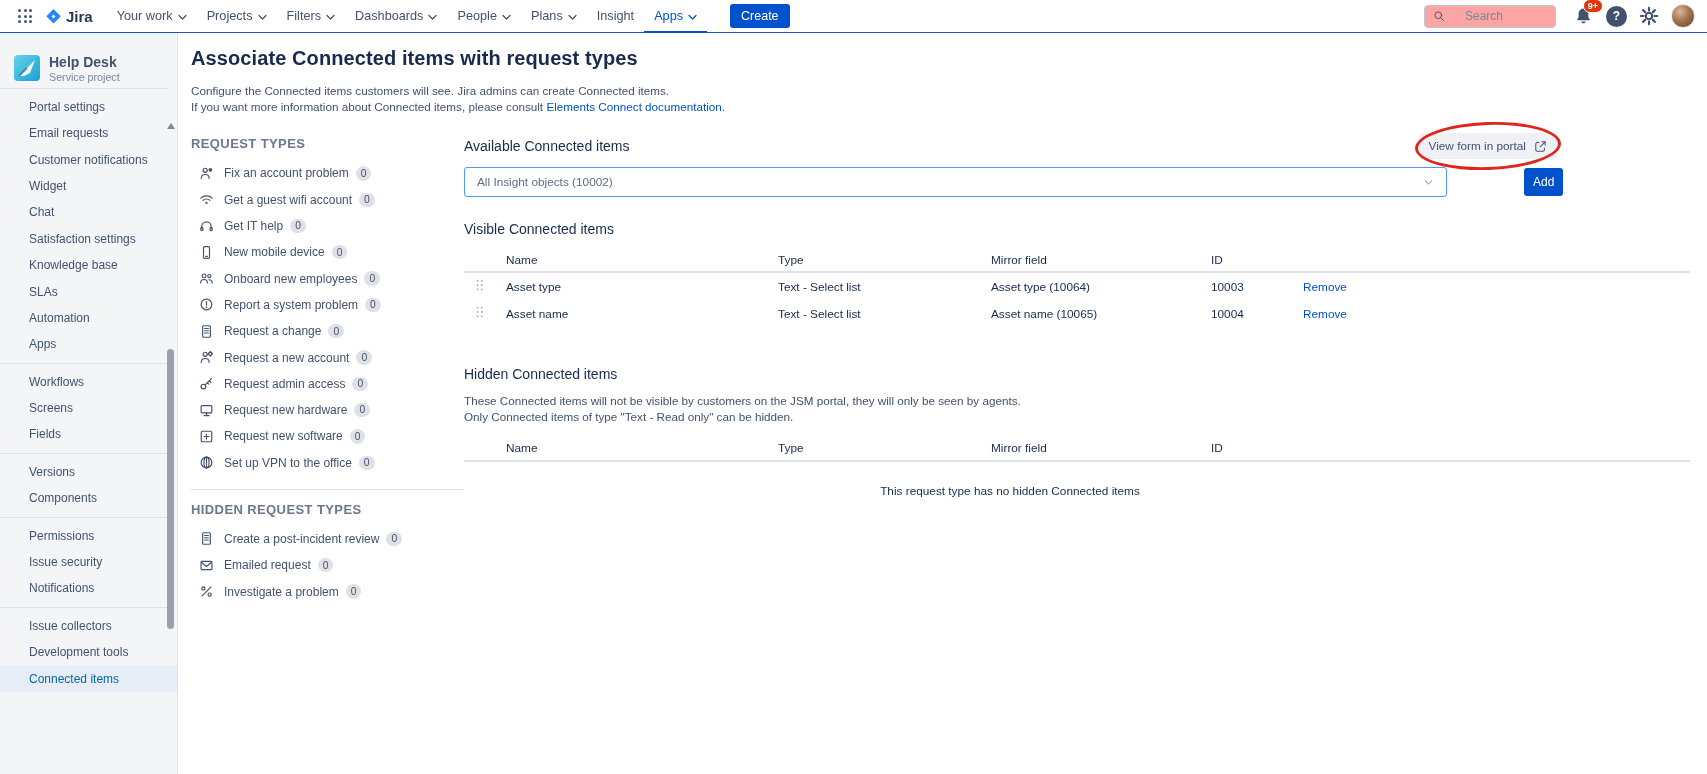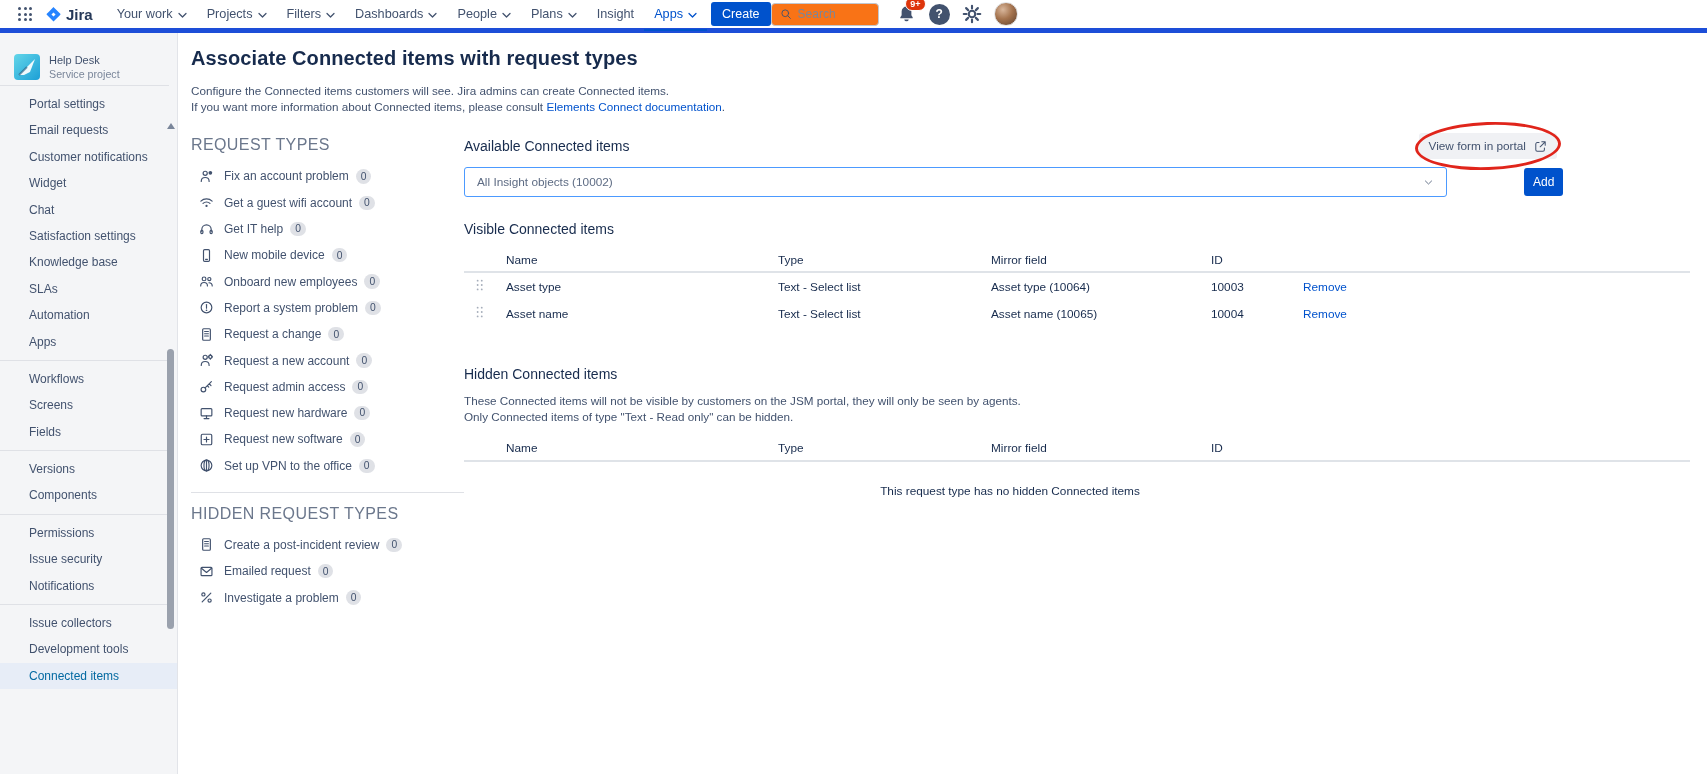--- a/index.html
+++ b/index.html
@@ -2,38 +2,38 @@
 <html><head>
 <meta charset="utf-8">
 <style>
   *{box-sizing:border-box;margin:0;padding:0}
   html,body{width:1707px;height:774px;overflow:hidden;background:#fff;
     font-family:"Liberation Sans",sans-serif;color:#42526E}
   a{text-decoration:none;cursor:pointer}
   button{font-family:"Liberation Sans",sans-serif;cursor:pointer}
 
   
-  .topnav{height:33px;border-bottom:5px solid #1d4ed8;display:flex;align-items:center;
-    justify-content:flex-start;padding:0 12px;background:#fff;position:relative;z-index:5}
+  .topnav{height:33px;border-bottom:1px solid #1d4ed8;display:flex;align-items:center;
+    justify-content:space-between;padding:0 12px;background:#fff;position:relative;z-index:5}
   .nav-left{display:flex;align-items:center;height:100%}
   .appswitcher{width:26px;height:26px;border:none;background:transparent;display:flex;
     align-items:center;justify-content:center;border-radius:3px}
   .dots{display:grid;grid-template-columns:repeat(3,3px);grid-gap:2.5px}
   .dots i{width:3px;height:3px;background:#42526E;border-radius:50%}
   .logo{display:flex;align-items:center;gap:4px;margin:0 14px 0 7px;font-weight:bold;
     font-size:15px;color:#253858}
   .tn-item{display:flex;align-items:center;gap:5px;height:33px;padding:0 10px;
     font-size:12.7px;font-weight:500;color:#42526E}
   .tn-item .chev{width:9px;height:9px;stroke:currentColor;margin-top:2px}
   .tn-item.active{color:#0052CC;box-shadow:inset 0 -2px 0 #0052CC}
   .create-btn{background:#0052CC;color:#fff;border:none;border-radius:3px;height:24px;
-    padding:0 11px;font-size:12.5px;font-weight:500;margin-left:4px}
+    padding:0 11px;font-size:12.5px;font-weight:500;margin-left:23px}
   .nav-right{display:flex;align-items:center;gap:12px}
-  .search{display:flex;align-items:center;gap:6px;border:1px solid #C1C7D0;border-radius:4px;
-    height:23px;width:108px;padding:0 8px;background:#f97316;margin-right:6px}
+  .search{display:flex;align-items:center;gap:20px;border:1px solid #C1C7D0;border-radius:4px;
+    height:23px;width:132px;padding:0 8px;background:#fca5a5;margin-right:6px}
   .search .icn{width:12px;height:12px;flex:none}
   .search input{border:none;outline:none;width:100%;font-size:12px;color:#172B4D;background:transparent}
   .search input::placeholder{color:#7A869A}
   .bell-wrap{position:relative;width:20px;height:20px}
   .bell-wrap .icn{width:19px;height:19px}
   .nbadge{position:absolute;top:-7px;right:-9px;background:#DE350B;color:#fff;font-size:9px;
     font-weight:bold;border-radius:8px;padding:1.5px 4px;line-height:1;border:1px solid #fff}
   .help{width:21px;height:21px;border-radius:50%;background:#42526E;color:#fff;font-size:12px;
     font-weight:bold;display:flex;align-items:center;justify-content:center}
   .gearbtn{width:20px;height:20px}
@@ -46,21 +46,21 @@
   .icn .f{fill:#42526E;stroke:none}
   .icn.drag .f{fill:#A5ADBA}
 
   
   .sidebar{position:absolute;top:33px;left:0;bottom:0;width:178px;background:#F4F5F7;
     border-right:1px solid #E2E4E9;font-size:12px;color:#42526E}
   .proj{display:flex;gap:9px;align-items:center;padding:21px 0 0 14px}
   .proj-icon{width:26px;height:26px;border-radius:4px;flex:none;
     background:linear-gradient(135deg,#63D6E9 0%,#1C9FD6 100%);position:relative;overflow:hidden}
   .proj-icon svg{position:absolute;inset:0}
-  .proj-name{font-weight:normal;font-size:11px;color:#42526E;line-height:1.2}
+  .proj-name{font-weight:bold;font-size:14px;color:#42526E;line-height:1.2}
   .proj-type{font-size:10.7px;color:#7A869A}
   .back{display:flex;align-items:center;gap:11px;padding:20px 0 13px 13px;cursor:pointer;color:#42526E}
   .back-circle{width:21px;height:21px;border-radius:50%;background:#44546F;display:flex;
     align-items:center;justify-content:center;flex:none}
   .back-circle .icn{width:12px;height:12px;stroke:#F4F5F7;stroke-width:1.8}
   .side-sep{border-top:1px solid #DFE1E6;margin:5px 8px 5px 0}
   .side-item{height:26.4px;line-height:26.4px;padding-left:29px;cursor:pointer;
     white-space:nowrap;overflow:hidden}
   .side-item.selected{background:#E7EDF7;color:#0369a1}
   .side-scrollbar{position:absolute;top:90px;right:2px;width:9px;bottom:4px}
@@ -71,21 +71,21 @@
 
   
   .content{position:absolute;left:178px;top:33px;right:0;bottom:0;padding:14px 17px 0 13px;background:#fff}
   h1{font-size:20px;font-weight:600;color:#172B4D;margin:0 0 13px;letter-spacing:.1px}
   .desc{font-size:11.7px;color:#42526E;line-height:1.38}
   .link{color:#0052CC}
   .columns{display:flex;margin-top:15px;align-items:flex-start}
 
   
   .rt-col{width:273px;flex:none}
-  .rt-header{font-size:16px;font-weight:normal;color:#6B778C;letter-spacing:.4px;margin:6px 0 9px}
+  .rt-header{font-size:13px;font-weight:bold;color:#6B778C;letter-spacing:.4px;margin:6px 0 9px}
   .rt-item{display:flex;align-items:center;height:26.3px;padding:0 8px;border-radius:3px;
     color:#42526E;font-size:12px;cursor:pointer}
   .rt-item .icn{width:15px;height:15px;margin-right:10px;flex:none}
   .rt-item.selected{background:#F0F1F3;color:#172B4D}
   .rt-item.selected .rt-label{font-weight:bold}
   .rt-count{margin-left:7px;background:#DFE1E6;border-radius:9px;min-width:9px;padding:1.5px 5px;
     font-size:10.3px;text-align:center;color:#42526E;line-height:1.1}
   .rt-divider{border-top:1px solid #DFE1E6;margin:13px 0 12px}
 
   

